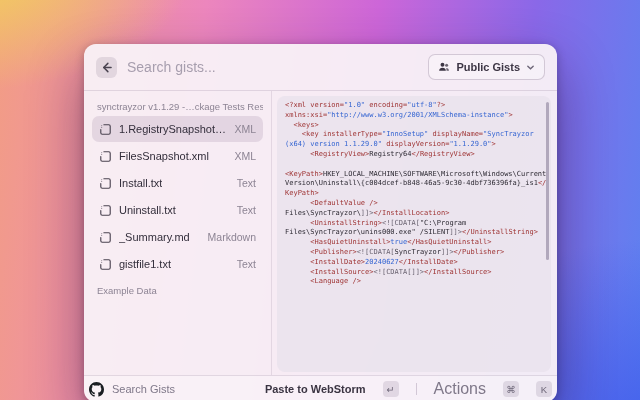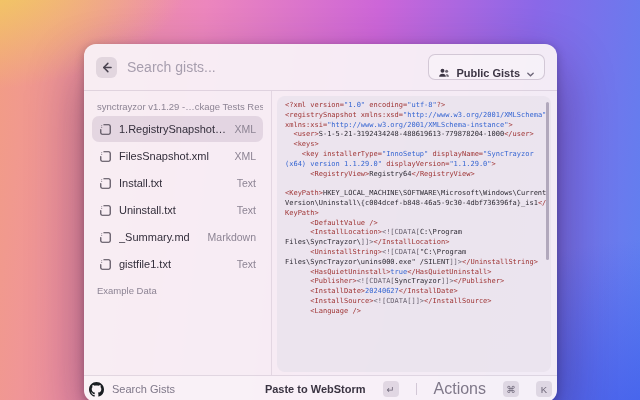--- a/index.html
+++ b/index.html
@@ -22,21 +22,21 @@
   .back-btn {
     width:21px; height:21px; border:none; border-radius:6px; background:rgba(95,75,105,0.14);
     display:flex; align-items:center; justify-content:center; color:#4a4350; cursor:pointer; flex:none;
   }
   .search-input {
     flex:1; border:none; outline:none; background:transparent; font-size:14px;
     color:#3a3442; font-family:"Liberation Sans",sans-serif; caret-color:#3a3442;
   }
   .search-input::placeholder { color:#a79eae; }
   .scope-dd {
-    height:26px; display:flex; align-items:flex-end; gap:6px; padding:0 9px;
+    height:26px; display:flex; align-items:center; gap:6px; padding:0 9px;
     border:1px solid rgba(115,95,125,0.28); border-radius:7px; background:rgba(255,255,255,0.30);
     font-size:11px; font-weight:bold; color:#3c3544; cursor:pointer; flex:none;
   }
   .hdiv { height:1px; background:rgba(115,95,125,0.18); flex:none; }
   
   .content { flex:1; display:flex; min-height:0; }
   .sidebar { width:188px; flex:none; padding:3px 8px 0 8px; border-right:1px solid rgba(115,95,125,0.15); overflow:hidden; }
   .sec-header { font-size:9.5px; color:#8d8494; padding:7px 5px 4px 5px; white-space:nowrap; overflow:hidden; }
   .item {
     height:26px; display:flex; align-items:center; gap:7px; padding:0 7px; border-radius:7px;
@@ -179,33 +179,30 @@
             <span class="nm">gistfile1.txt</span>
             <span class="tp">Text</span>
           </div>
           <div class="sec-header">Example Data</div>
           <div class="item"></div>
         </div>
       <div class="detail">
         <div class="code-card" id="code">
           <div class="vscroll"></div>
         <div class="code-line"><span class="tag">&lt;?xml version=</span><span class="str">"1.0"</span><span class="tag"> encoding=</span><span class="str">"utf-8"</span><span class="tag">?&gt;</span></div>
-            <div class="code-line"><span class="tag">&lt;registrySnapshot xmlns:xsd=</span><span class="str">"http://www.w3.org/2001/XMLSchema"</span></div>
             <div class="code-line"><span class="tag">xmlns:xsi=</span><span class="str">"http://www.w3.org/2001/XMLSchema-instance"</span><span class="tag">&gt;</span></div>
-            <div class="code-line"><span class="tag">  &lt;user&gt;</span><span class="txt">S-1-5-21-3192434248-488619613-779878204-1000</span><span class="tag">&lt;/user&gt;</span></div>
             <div class="code-line"><span class="tag">  &lt;keys&gt;</span></div>
             <div class="code-line"><span class="tag">    &lt;key installerType=</span><span class="str">"InnoSetup"</span><span class="tag"> displayName=</span><span class="str">"SyncTrayzor</span></div>
             <div class="code-line"><span class="str">(x64) version 1.1.29.0"</span><span class="tag"> displayVersion=</span><span class="str">"1.1.29.0"</span><span class="tag">&gt;</span></div>
             <div class="code-line"><span class="tag">      &lt;RegistryView&gt;</span><span class="txt">Registry64</span><span class="tag">&lt;/RegistryView&gt;</span></div>
             <div class="code-line">&nbsp;</div>
             <div class="code-line"><span class="tag">&lt;KeyPath&gt;</span><span class="txt">HKEY_LOCAL_MACHINE\SOFTWARE\Microsoft\Windows\Current</span></div>
             <div class="code-line"><span class="txt">Version\Uninstall\{c004dcef-b848-46a5-9c30-4dbf736396fa}_is1</span><span class="tag">&lt;/</span></div>
             <div class="code-line"><span class="tag">KeyPath&gt;</span></div>
             <div class="code-line"><span class="tag">      &lt;DefaultValue /&gt;</span></div>
-            <div class="code-line"><span class="tag">      &lt;InstallLocation&gt;</span><span class="cdata">&lt;![CDATA[</span><span class="txt">C:\Program</span></div>
             <div class="code-line"><span class="txt">Files\SyncTrayzor\</span><span class="cdata">]]&gt;</span><span class="tag">&lt;/InstallLocation&gt;</span></div>
             <div class="code-line"><span class="tag">      &lt;UninstallString&gt;</span><span class="cdata">&lt;![CDATA[</span><span class="txt">"C:\Program</span></div>
             <div class="code-line"><span class="txt">Files\SyncTrayzor\unins000.exe" /SILENT</span><span class="cdata">]]&gt;</span><span class="tag">&lt;/UninstallString&gt;</span></div>
             <div class="code-line"><span class="tag">      &lt;HasQuietUninstall&gt;</span><span class="str">true</span><span class="tag">&lt;/HasQuietUninstall&gt;</span></div>
             <div class="code-line"><span class="tag">      &lt;Publisher&gt;</span><span class="cdata">&lt;![CDATA[</span><span class="txt">SyncTrayzor</span><span class="cdata">]]&gt;</span><span class="tag">&lt;/Publisher&gt;</span></div>
             <div class="code-line"><span class="tag">      &lt;InstallDate&gt;</span><span class="str">20240627</span><span class="tag">&lt;/InstallDate&gt;</span></div>
             <div class="code-line"><span class="tag">      &lt;InstallSource&gt;</span><span class="cdata">&lt;![CDATA[]]&gt;</span><span class="tag">&lt;/InstallSource&gt;</span></div>
             <div class="code-line"><span class="tag">      &lt;Language /&gt;</span></div>
           </div>
       </div>

